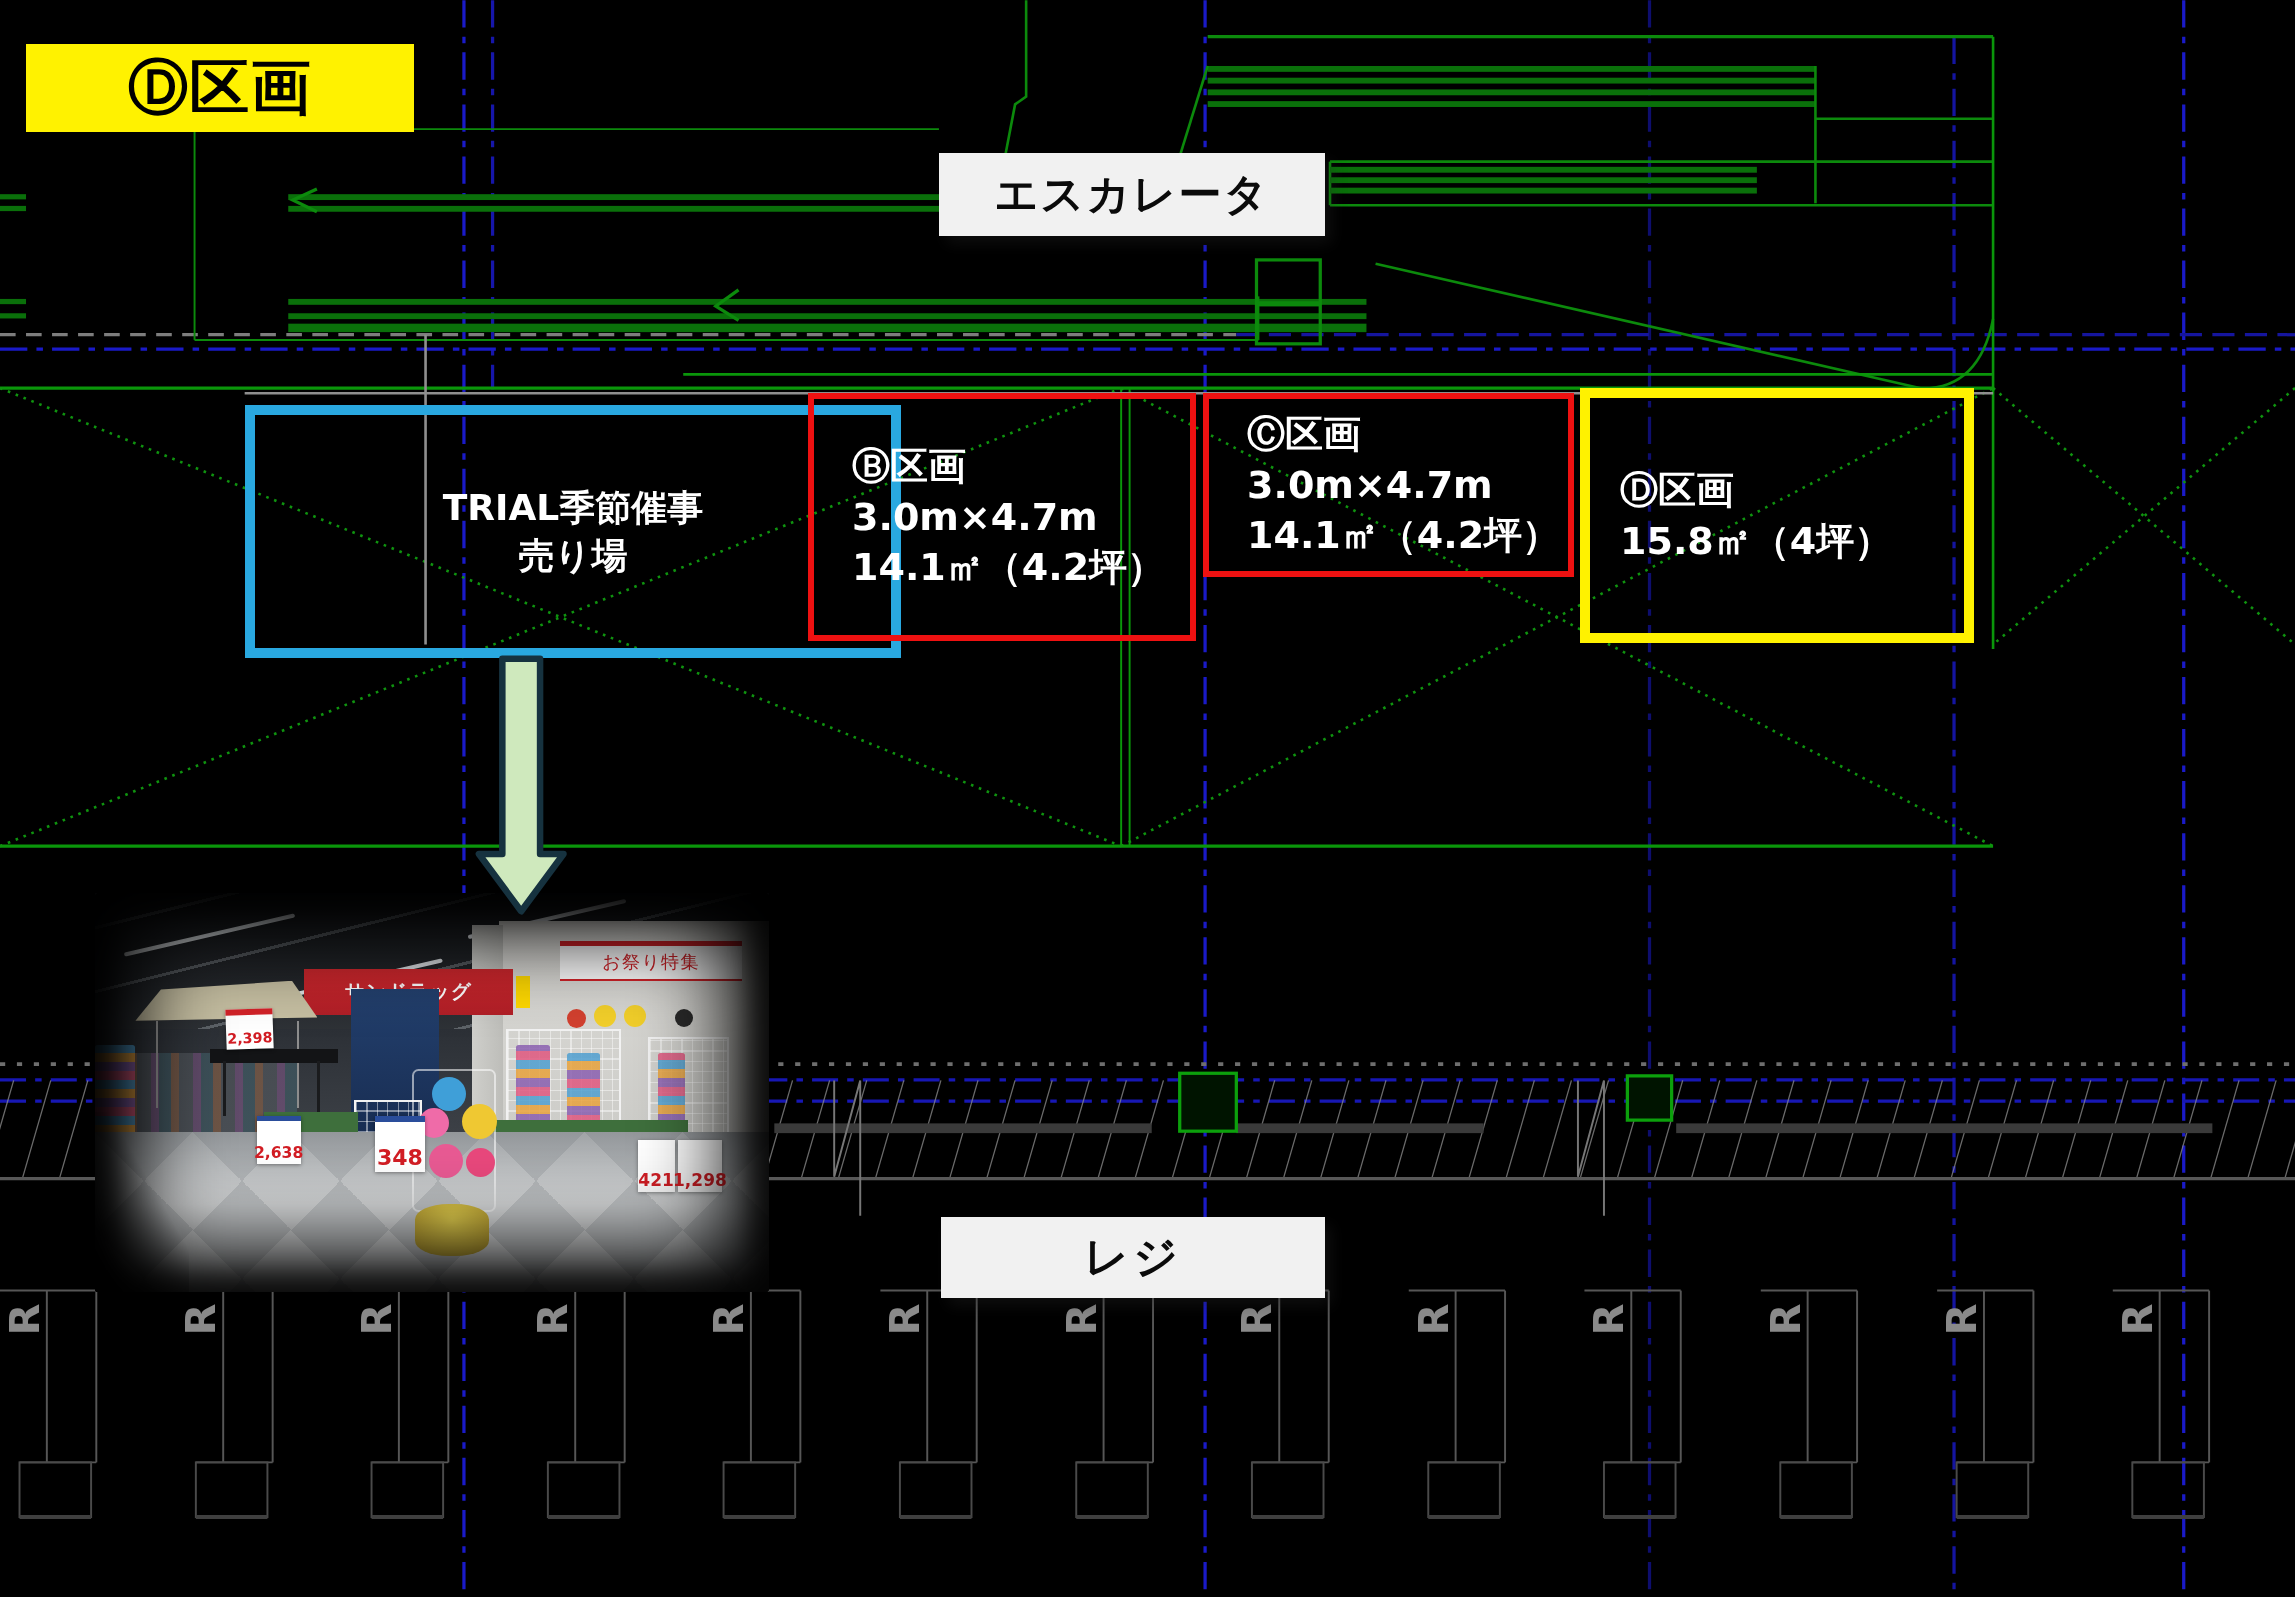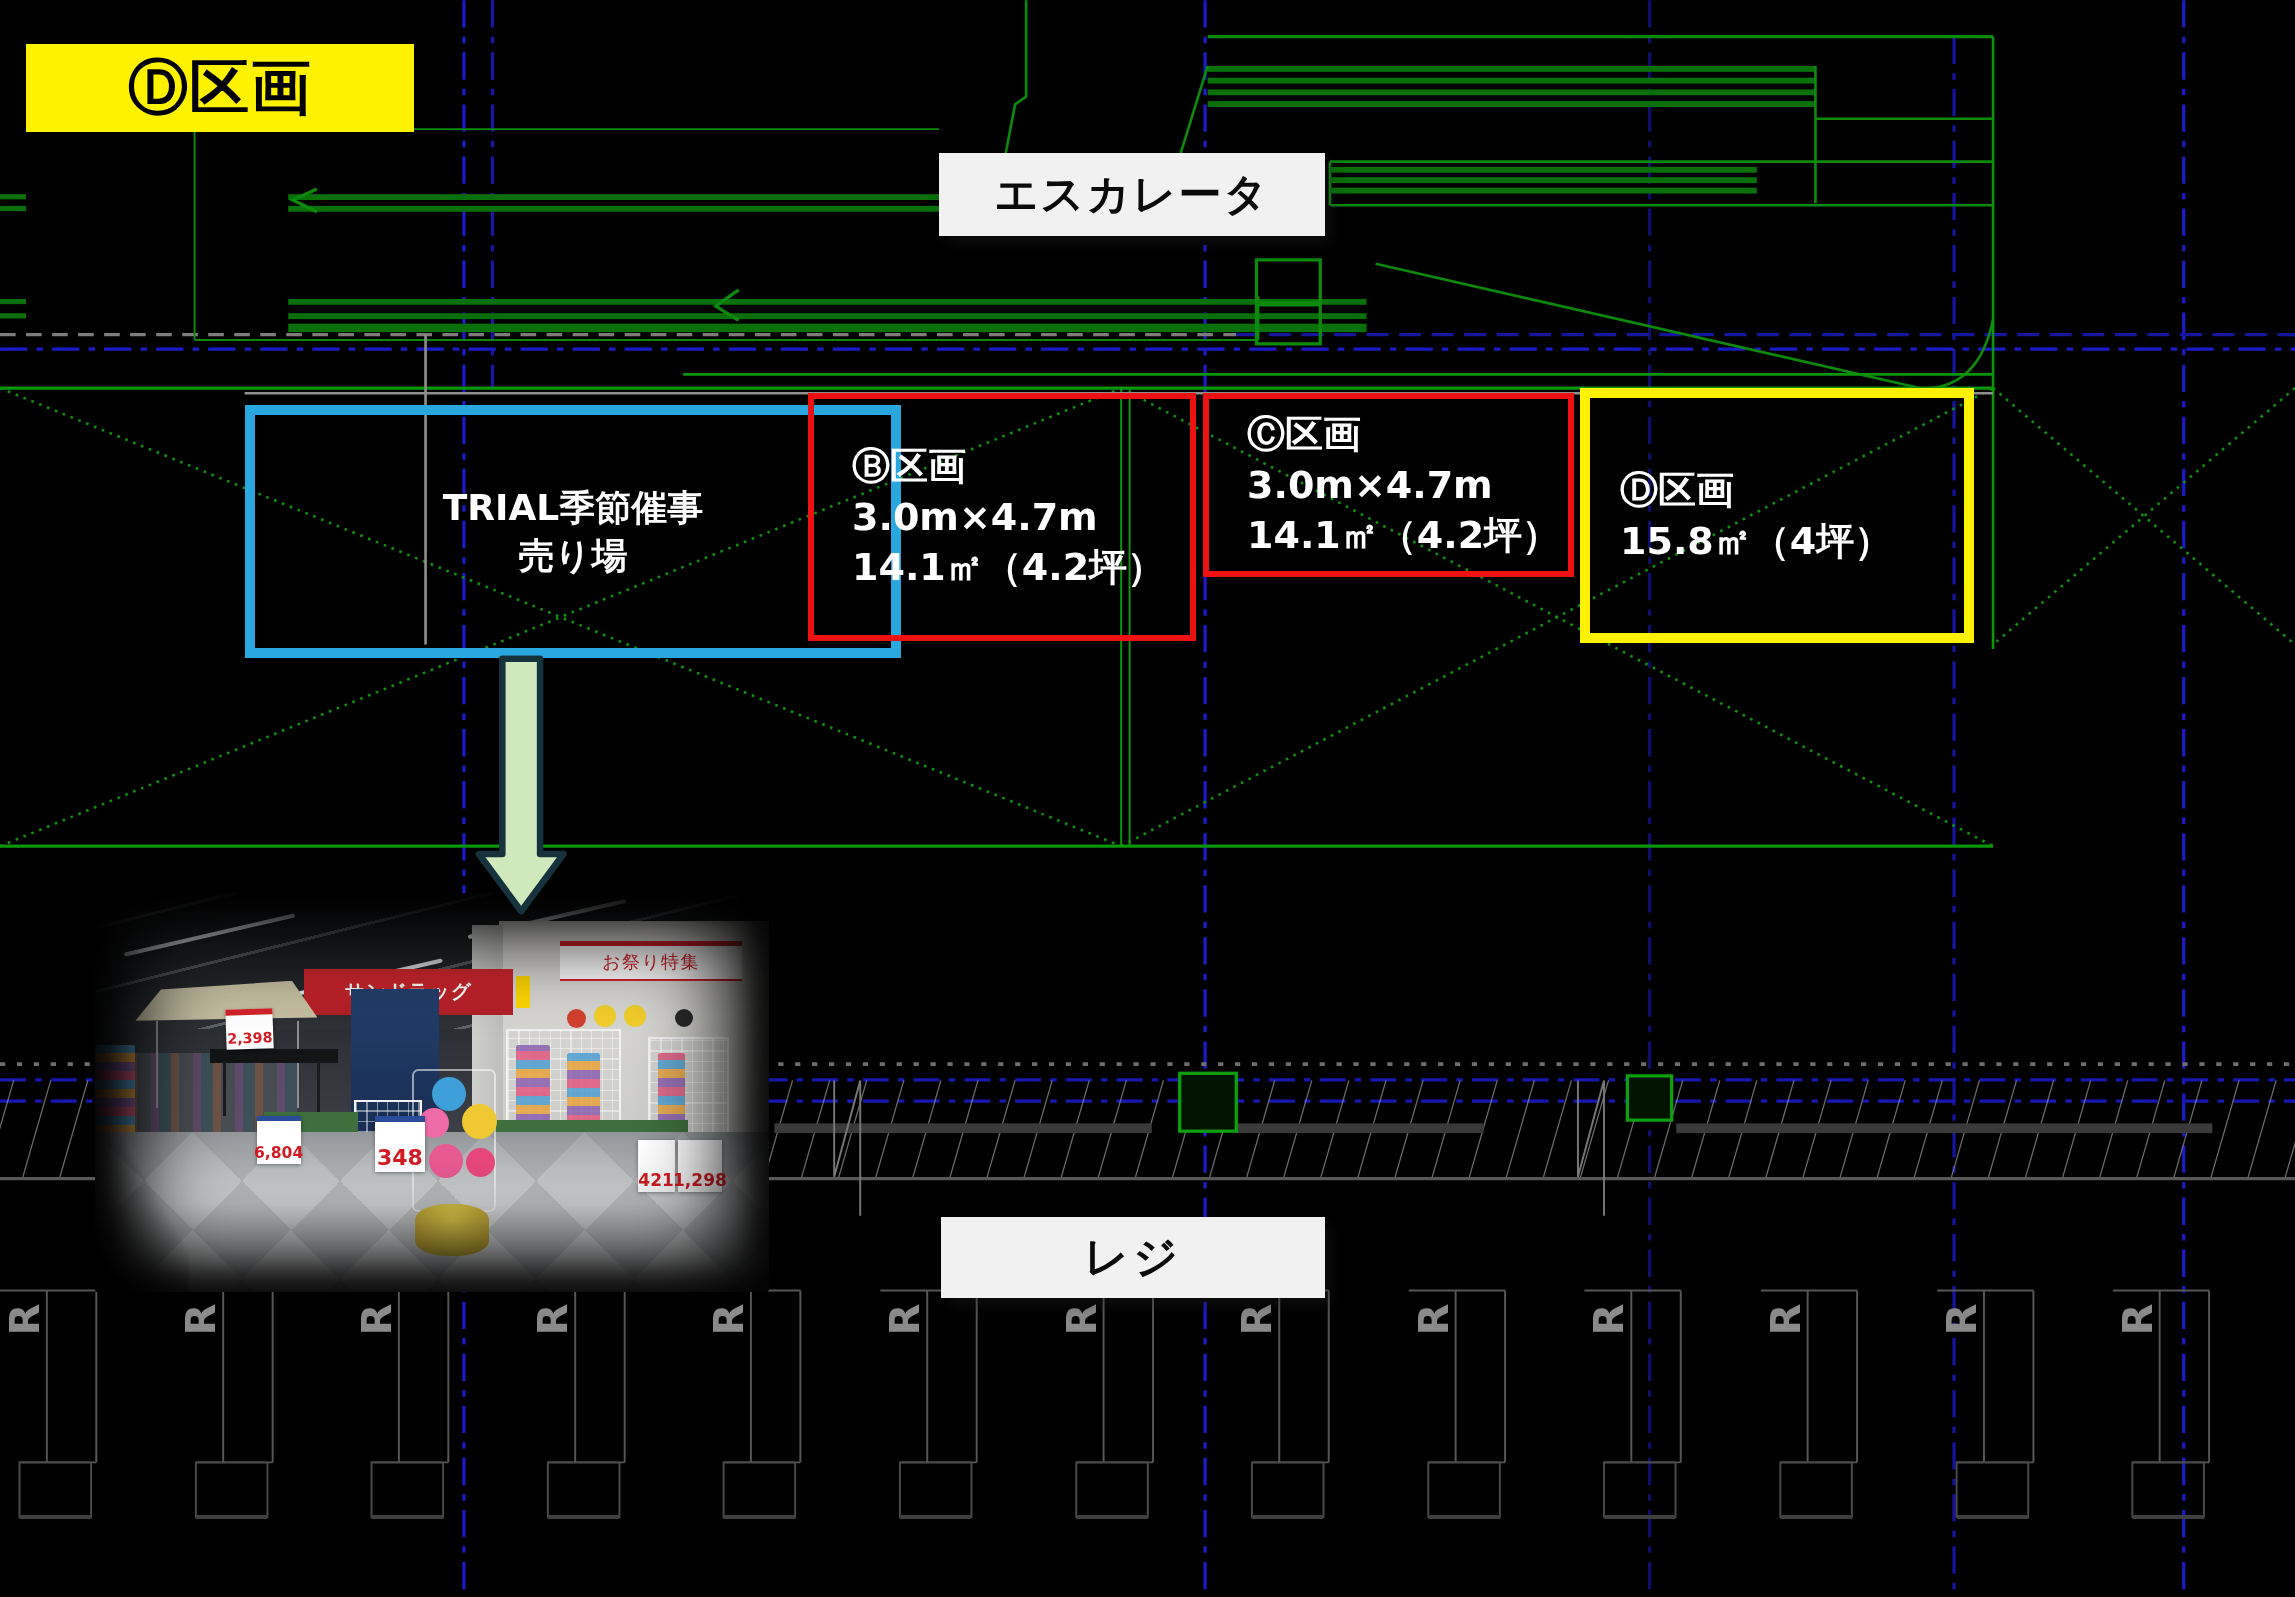--- a/index.html
+++ b/index.html
@@ -405,21 +405,21 @@
     <div class="balloon" style="left:50%;top:46%;width:34px;height:34px;background:#3f9fd8;"></div>
     <div class="balloon" style="left:54.5%;top:53%;width:35px;height:35px;background:#efc832;"></div>
     <div class="balloon" style="left:48%;top:54%;width:30px;height:30px;background:#ef6ba8;"></div>
     <div class="balloon" style="left:49.5%;top:63%;width:34px;height:34px;background:#e85a93;"></div>
     <div class="balloon" style="left:55%;top:64%;width:29px;height:29px;background:#e8487c;"></div>
     <div class="abs bstand"></div>
     <div class="card" style="left:19.5%;top:29%;width:7%;height:10%;font-size:14.3px;transform:rotate(-2deg);border-top:6.5px solid #d22228;">
       <u>2,398</u>
     </div>
     <div class="card" style="left:24%;top:56%;width:6.5%;height:12%;font-size:15.6px;border-top:5.2px solid #2a4d9b;">
-      <u>6,804</u>
+      <u>2,638</u>
     </div>
     <div class="card" style="left:41.5%;top:56%;width:7.5%;height:14%;font-size:22px;border-top:6.5px solid #2a4d9b;">
       <u>348</u>
     </div>
     <div class="card" style="left:80.5%;top:62%;width:5.5%;height:13%;font-size:17px;">
       <u>421</u>
     </div>
     <div class="card" style="left:86.5%;top:62%;width:6.5%;height:13%;font-size:17px;">
       <u>1,298</u>
     </div>

